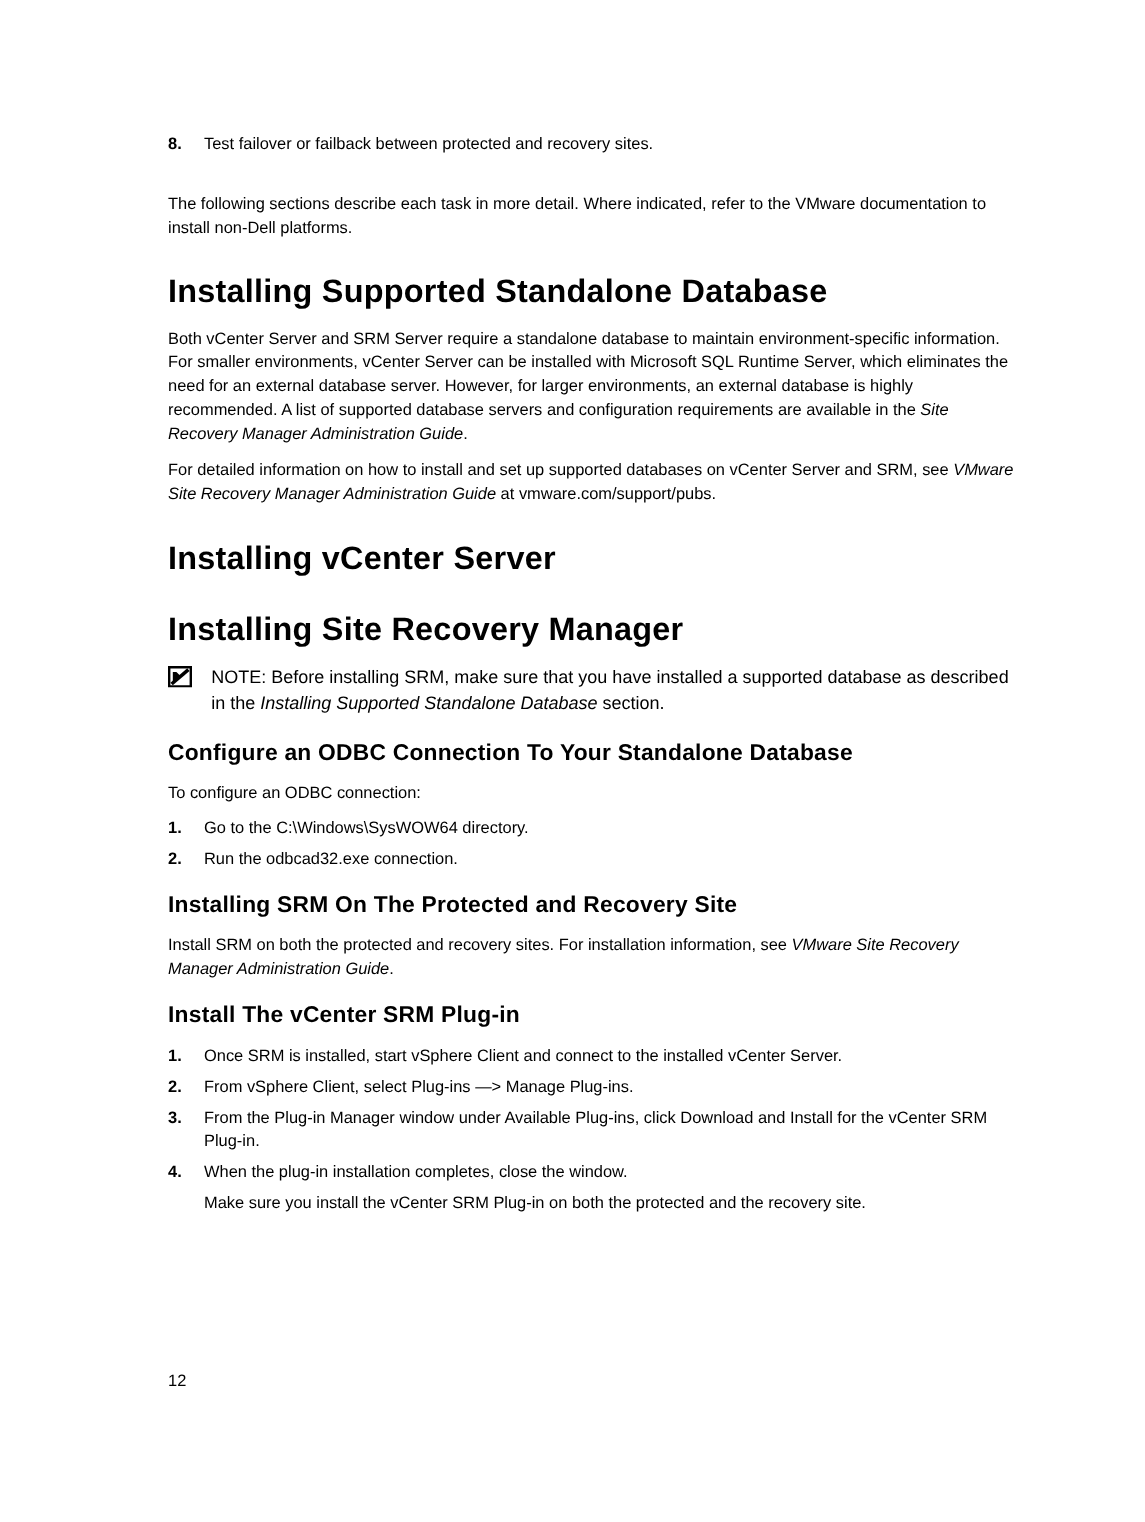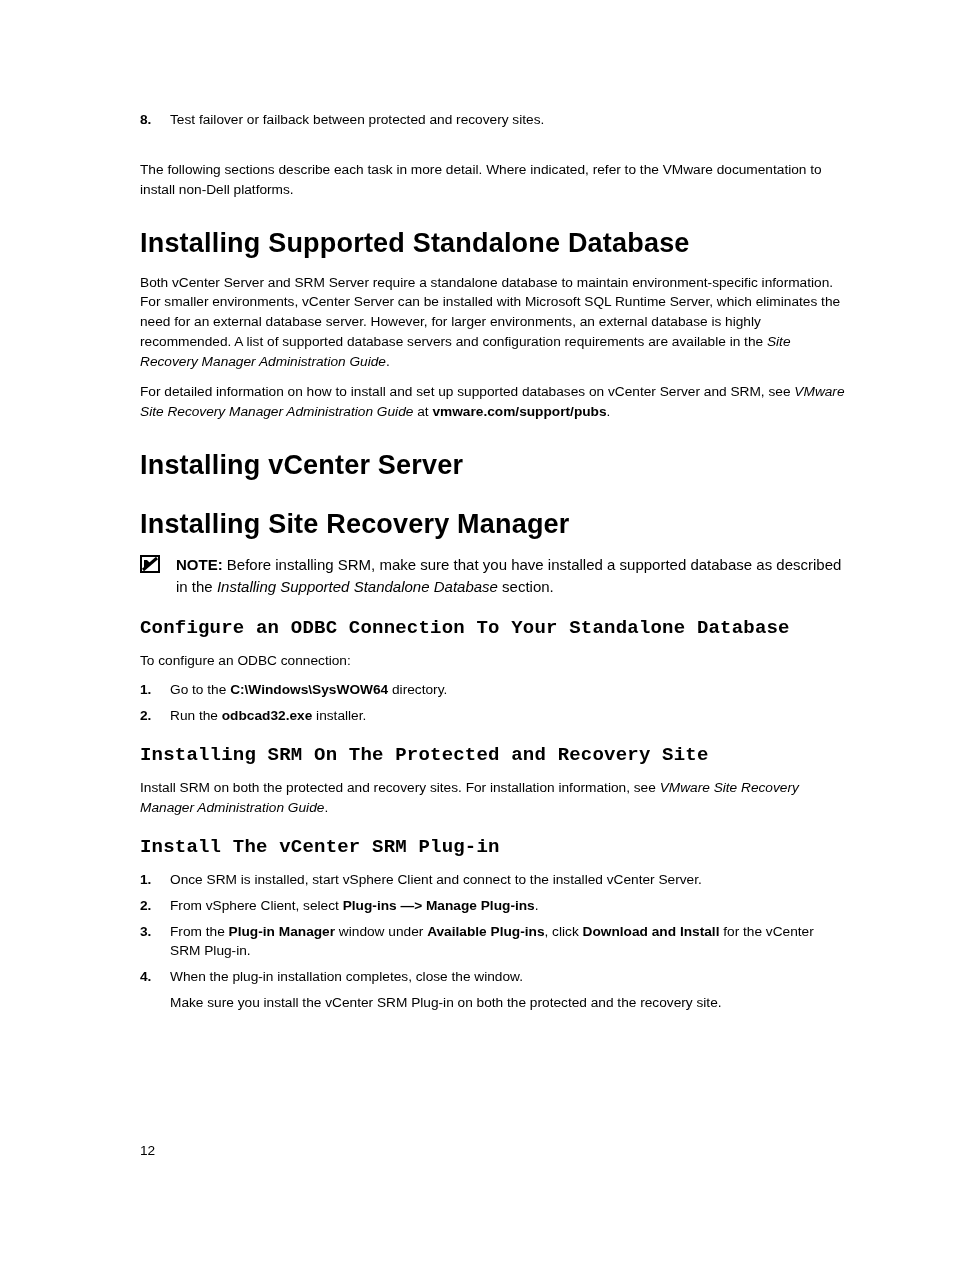--- a/index.html
+++ b/index.html
@@ -38,21 +38,21 @@
   }
   h2 {
     font-family: "Arial Narrow", Arial, sans-serif;
     font-stretch: condensed;
     font-weight: 700;
     font-size: 27px;
     margin: 28px 0 14px 0;
     letter-spacing: 0.2px;
   }
   h3 {
-    font-family: Liberation Mono, monospace;
+    font-family: Liberation Sans, sans-serif;
     font-stretch: condensed;
     font-weight: 700;
     font-size: 19px;
     margin: 18px 0 12px 0;
     letter-spacing: 0.2px;
   }
   .note-row {
     display: flex;
     align-items: flex-start;
     margin: 6px 0 4px 0;
@@ -60,21 +60,21 @@
     line-height: 1.5;
   }
   .note-icon {
     flex: 0 0 30px;
     width: 30px;
     margin-right: 6px;
     margin-top: 1px;
   }
   .note-text { flex: 1; }
   .italic { font-style: italic; }
-  .bold { font-weight: bold; margin-top: 32px; }
+  .bold { font-weight: normal; margin-top: 32px; }
   .pagenum {
     position: absolute;
     left: 140px;
     bottom: 110px;
     font-size: 13.7px;
   }
   .ol {
     margin: 0 0 6px 0;
   }
   svg.note-svg { width: 20px; height: 18px; }
@@ -130,21 +130,21 @@
   <div class="ol">
     <div class="step-row">
       <div class="step-num">1.</div>
       <div class="step-text">
         <span>Go to the </span><span class="bold">C:\Windows\SysWOW64</span><span> directory.</span>
       </div>
     </div>
     <div class="step-row">
       <div class="step-num">2.</div>
       <div class="step-text">
-        <span>Run the </span><span class="bold">odbcad32.exe</span><span> installer.</span>
+        <span>Run the </span><span class="bold">odbcad32.exe</span><span> connection.</span>
       </div>
     </div>
   </div>
 
   <h3>Installing SRM On The Protected and Recovery Site</h3>
   <p class="body">
     <span>Install SRM on both the protected and recovery sites. For installation information, see </span><span class="italic">VMware Site Recovery Manager Administration Guide</span><span>.</span>
   </p>
 
   <h3>Install The vCenter SRM Plug-in</h3>

